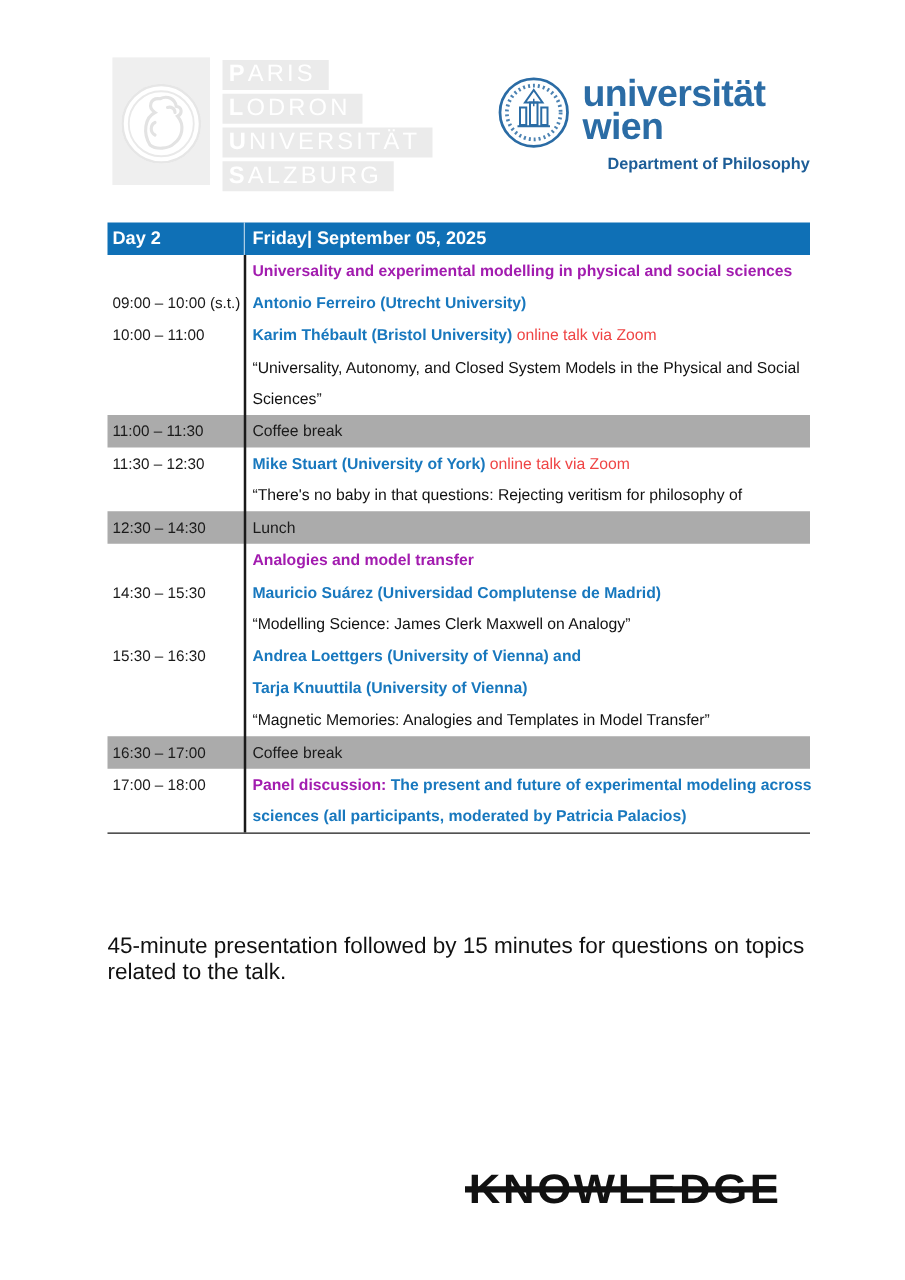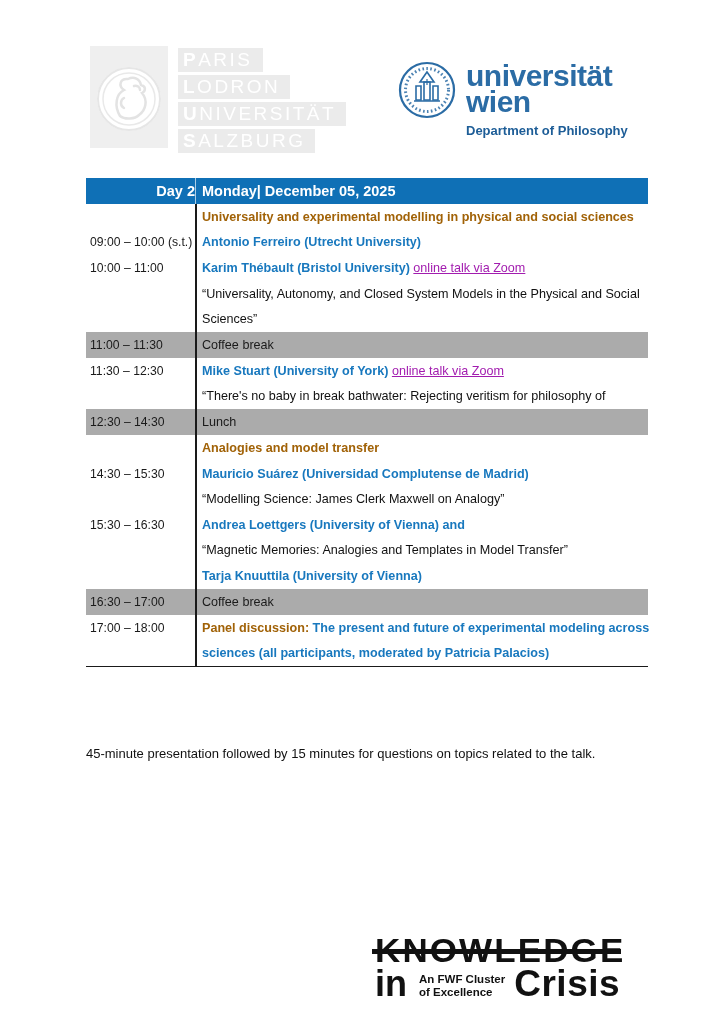--- a/index.html
+++ b/index.html
@@ -18,47 +18,47 @@
     font-size:19px; letter-spacing:2.5px; line-height:22px;
     padding:1px 10px 1px 5px; margin-bottom:3px; font-weight:400;
   }
   .plu-line b { font-weight:700; }
   .plu-text .wrap { display:block; }
 
   
   .wien-logo { position:absolute; left:398px; top:60px; display:flex; }
   .wien-text { margin-left:10px; padding-top:3px; }
   .wien-name { color:var(--wien_blue); font-size:30px; line-height:26px; font-weight:700; letter-spacing:-0.5px; }
-  .wien-dept { color:var(--wien_dept); font-size:13px; font-weight:700; margin-top:8px; }
+  .wien-dept { color:var(--wien_dept); font-size:13px; font-weight:700; margin-top:8px;margin-left:20px; }
 
   
   .schedule { position:absolute; left:86px; top:178px; width:562px; }
   .thead {
     display:flex; height:26px; background:var(--header_blue);
-    color:#fff; font-weight:700; font-size:14.5px; align-items:center;text-align:right;
+    color:#fff; font-weight:700; font-size:14.5px; align-items:center;
   }
   .th-day { width:109px; padding-left:4px; flex:none; }
   .th-sep { width:1px; height:100%; background:rgba(255,255,255,.65); flex:none; }
   .th-date { padding-left:6px; }
   .tbody { position:relative; border-bottom:1.5px solid var(--border_dark); }
   .tbody::before {
     content:""; position:absolute; left:109px; top:0; bottom:0; width:1.5px;
     background:var(--border_dark); z-index:2;
   }
   .row { display:flex; height:25.6px; align-items:center; font-size:12.6px; }
   .row.break { height:26px; background:var(--break_gray); }
   .time { width:109px; flex:none; padding-left:4px; font-size:12.2px; white-space:nowrap; overflow:hidden; }
   .content { padding-left:7px; white-space:nowrap; }
-  .seg-bold { font-weight:700; color:#a16207; }
+  .seg-bold { font-weight:700; color:#a21caf; }
   .seg-blue { font-weight:700; color:var(--link_blue); }
   .seg-plain { color:#111; }
-  .seg-zoom_link { color:#a21caf; text-decoration:underline; }
-
-  
-  .footnote { position:absolute; left:86px; top:746px; font-size:13px; color:#111; }
+  .seg-zoom_link { color:#ef4444; }
+
+  
+  .footnote { position:absolute; left:86px; top:746px; font-size:18px; color:#111; }
 
   
   .kic { position:absolute; left:375px; top:936px; color:#111; }
   .kic-knowledge-wrap { position:relative; display:inline-block; }
   .kic-knowledge {
     font-size:33px; font-weight:800; letter-spacing:2px; line-height:30px;
     transform:scaleX(1.06); transform-origin:left center; display:inline-block;
   }
   .kic-strike { position:absolute; left:-3px; right:-10px; top:13px; height:5px; background:#111; }
   .kic-row2 { display:flex; align-items:center; margin-top:1px; }
@@ -104,21 +104,21 @@
       <div class="wien-name">universität</div>
       <div class="wien-name">wien</div>
       <div class="wien-dept">Department of Philosophy</div>
     </div>
   </div>
 
   <div class="schedule">
     <div class="thead">
       <div class="th-day">Day 2</div>
       <div class="th-sep"></div>
-      <div class="th-date">Monday| December 05, 2025</div>
+      <div class="th-date">Friday| September 05, 2025</div>
     </div>
     <div class="tbody">
         <div class="row">
           <div class="time"></div>
           <div class="content"><span class="seg-bold">Universality and experimental modelling in physical and social sciences</span></div>
         </div>
         <div class="row">
           <div class="time">09:00 – 10:00 (s.t.)</div>
           <div class="content"><span class="seg-blue">Antonio Ferreiro (Utrecht University)</span></div>
         </div>
@@ -137,21 +137,21 @@
         <div class="row break">
           <div class="time">11:00 – 11:30</div>
           <div class="content">Coffee break</div>
         </div>
         <div class="row">
           <div class="time">11:30 – 12:30</div>
           <div class="content"><span class="seg-blue">Mike Stuart (University of York) </span><span class="seg-zoom_link">online talk via Zoom</span></div>
         </div>
         <div class="row">
           <div class="time"></div>
-          <div class="content"><span class="seg-plain">“There's no baby in break bathwater: Rejecting veritism for philosophy of</span></div>
+          <div class="content"><span class="seg-plain">“There's no baby in that questions: Rejecting veritism for philosophy of</span></div>
         </div>
         <div class="row break">
           <div class="time">12:30 – 14:30</div>
           <div class="content">Lunch</div>
         </div>
         <div class="row">
           <div class="time"></div>
           <div class="content"><span class="seg-bold">Analogies and model transfer</span></div>
         </div>
         <div class="row">
@@ -161,25 +161,25 @@
         <div class="row">
           <div class="time"></div>
           <div class="content"><span class="seg-plain">“Modelling Science: James Clerk Maxwell on Analogy”</span></div>
         </div>
         <div class="row">
           <div class="time">15:30 – 16:30</div>
           <div class="content"><span class="seg-blue">Andrea Loettgers (University of Vienna) and</span></div>
         </div>
         <div class="row">
           <div class="time"></div>
+          <div class="content"><span class="seg-blue">Tarja Knuuttila (University of Vienna)</span></div>
+        </div>
+        <div class="row">
+          <div class="time"></div>
           <div class="content"><span class="seg-plain">“Magnetic Memories: Analogies and Templates in Model Transfer”</span></div>
-        </div>
-        <div class="row">
-          <div class="time"></div>
-          <div class="content"><span class="seg-blue">Tarja Knuuttila (University of Vienna)</span></div>
         </div>
         <div class="row break">
           <div class="time">16:30 – 17:00</div>
           <div class="content">Coffee break</div>
         </div>
         <div class="row">
           <div class="time">17:00 – 18:00</div>
           <div class="content"><span class="seg-bold">Panel discussion:</span><span class="seg-blue"> The present and future of experimental modeling across</span></div>
         </div>
         <div class="row">
@@ -189,23 +189,15 @@
       </div>
   </div>
 
   <div class="footnote">45-minute presentation followed by 15 minutes for questions on topics related to the talk.</div>
 
   <div class="kic">
     <div class="kic-knowledge-wrap">
       <span class="kic-knowledge">KNOWLEDGE</span>
       <span class="kic-strike"></span>
     </div>
-    <div class="kic-row2">
-      <span class="kic-in">in</span>
-      <span class="kic-cluster">
-        <span>An FWF Cluster</span><br>
-        <span>of Excellence</span>
-      </span>
-      <span class="kic-crisis">Crisis</span>
-    </div>
   </div>
 
 </div>
 
 </body></html>

